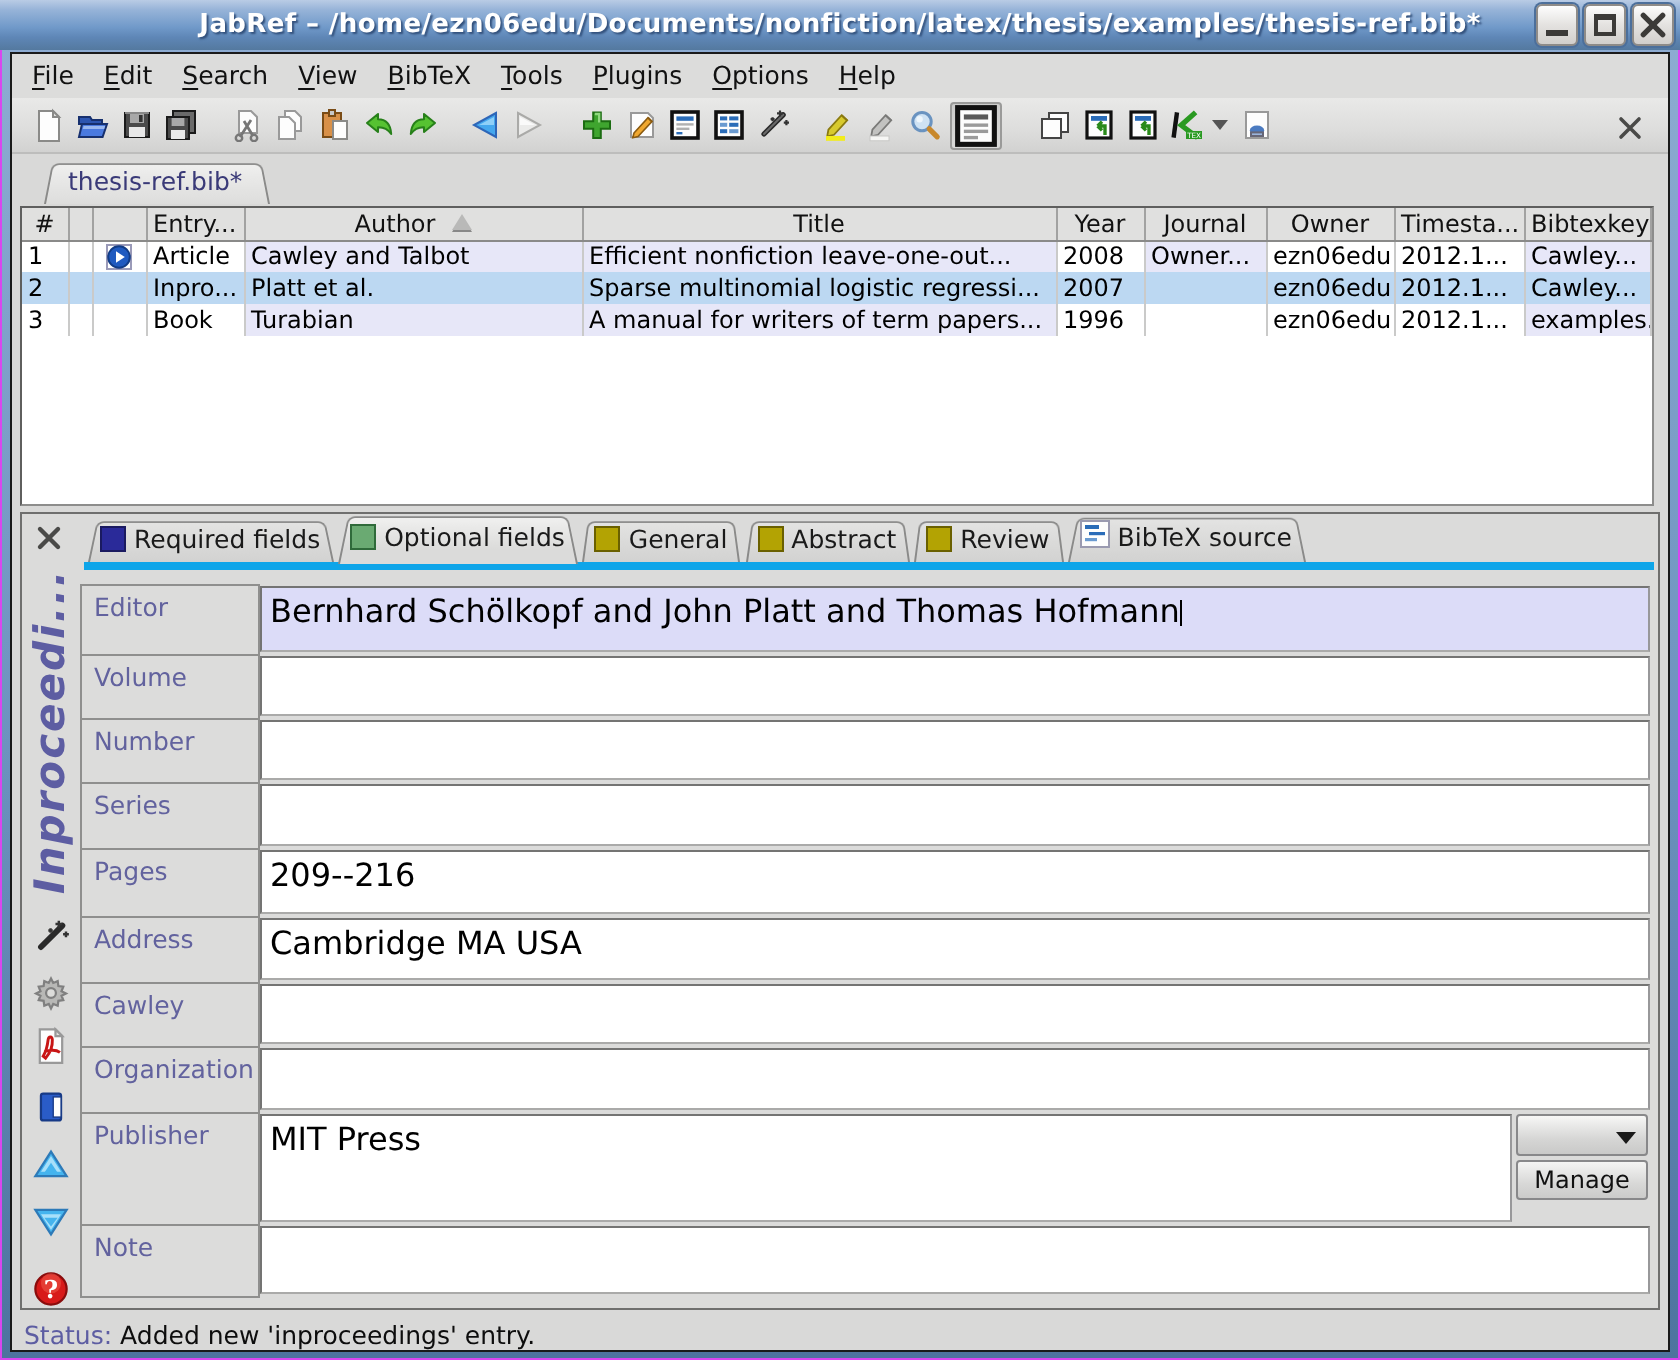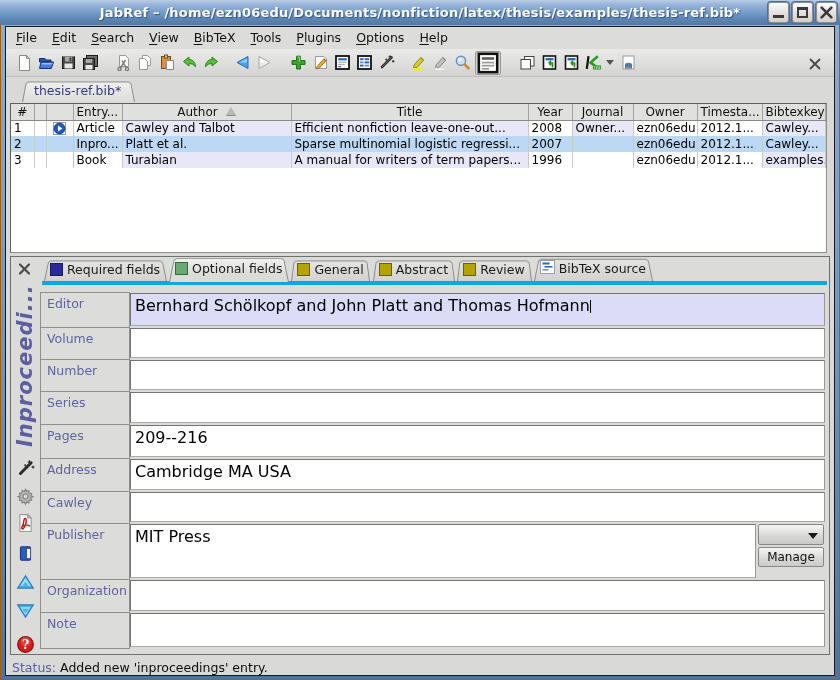--- a/index.html
+++ b/index.html
@@ -1,18 +1,18 @@
 <!DOCTYPE html>
 <html><head>
 <meta charset="utf-8">
 <style>
 * { margin:0; padding:0; box-sizing:border-box; }
 html,body { background:#444; }
 body { font-family:"DejaVu Sans","Liberation Sans",sans-serif; }
-#window { position:relative; width:840px; height:680px; background:#a16207; overflow:hidden; }
+#window { position:relative; width:840px; height:680px; background:#d946ef; overflow:hidden; }
 .frame { position:absolute; inset:1px; background:linear-gradient(180deg,#8fadd3 0%,#6d92bf 55%,#4e739f 100%); }
 
 .titlebar { position:absolute; top:0; left:0; right:0; height:25px;
   background:linear-gradient(180deg,#b9cce5 0%,#96b3d8 20%,#7099c9 55%,#5e86b6 75%,#54799f 100%);
   display:flex; align-items:center; justify-content:center; }
 .title-text { color:#fff; font-weight:bold; font-size:13px; letter-spacing:0.2px;
   text-shadow:1px 1px 1px #33517c; white-space:nowrap; }
 .win-buttons { position:absolute; right:3px; top:2px; display:flex; gap:3px; }
 .win-btn { width:21px; height:21px; background:linear-gradient(180deg,#fdfdfd,#e4e2e0 50%,#d2cfcc);
   border:1px solid #8e8b88; border-radius:3px; position:relative; box-shadow:0 0 0 1px #4c6f9b; }
@@ -544,37 +544,37 @@
           <div class="fcell">
               <div class="fbox">Cambridge MA USA</div>
             </div>
         </div>
         <div class="frow" style="height:32px">
           <div class="flabel">Cawley</div>
           <div class="fcell">
               <div class="fbox"></div>
             </div>
         </div>
+        <div class="frow" style="height:33px">
+          <div class="flabel">Organization</div>
+          <div class="fcell">
+              <div class="fbox"></div>
+            </div>
+        </div>
         <div class="frow" style="height:56px">
           <div class="flabel">Publisher</div>
           <div class="fcell">
             <div class="fbox narrow">MIT Press</div>
             <div class="pub-right">
               <div class="combo">
                   <span class="tri"></span>
                 </div>
               <div class="manage-btn">Manage</div>
             </div>
           </div>
-        </div>
-        <div class="frow" style="height:33px">
-          <div class="flabel">Organization</div>
-          <div class="fcell">
-              <div class="fbox"></div>
-            </div>
         </div>
         <div class="frow" style="height:36px">
           <div class="flabel">Note</div>
           <div class="fcell">
               <div class="fbox"></div>
             </div>
         </div>
       </div>
     </div>
     <div class="statusbar">

